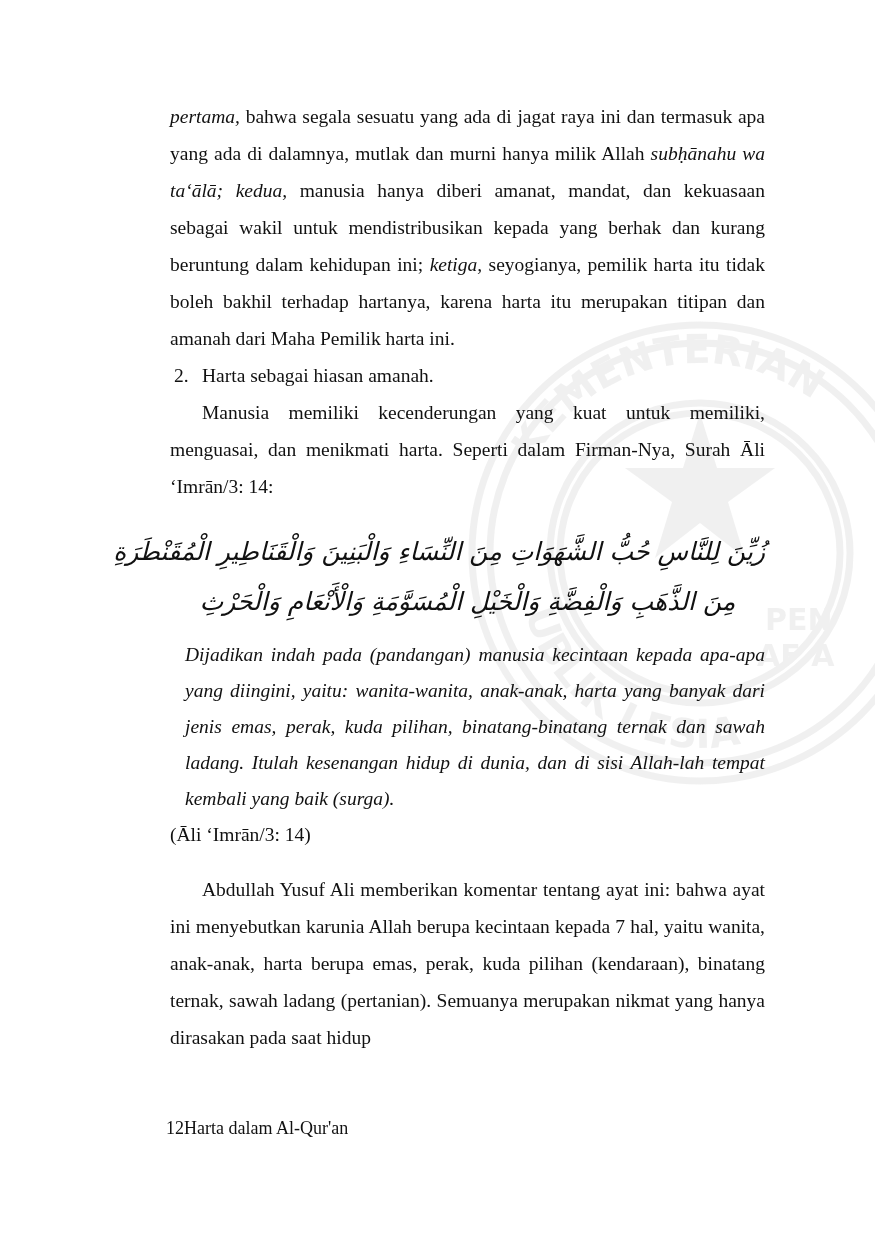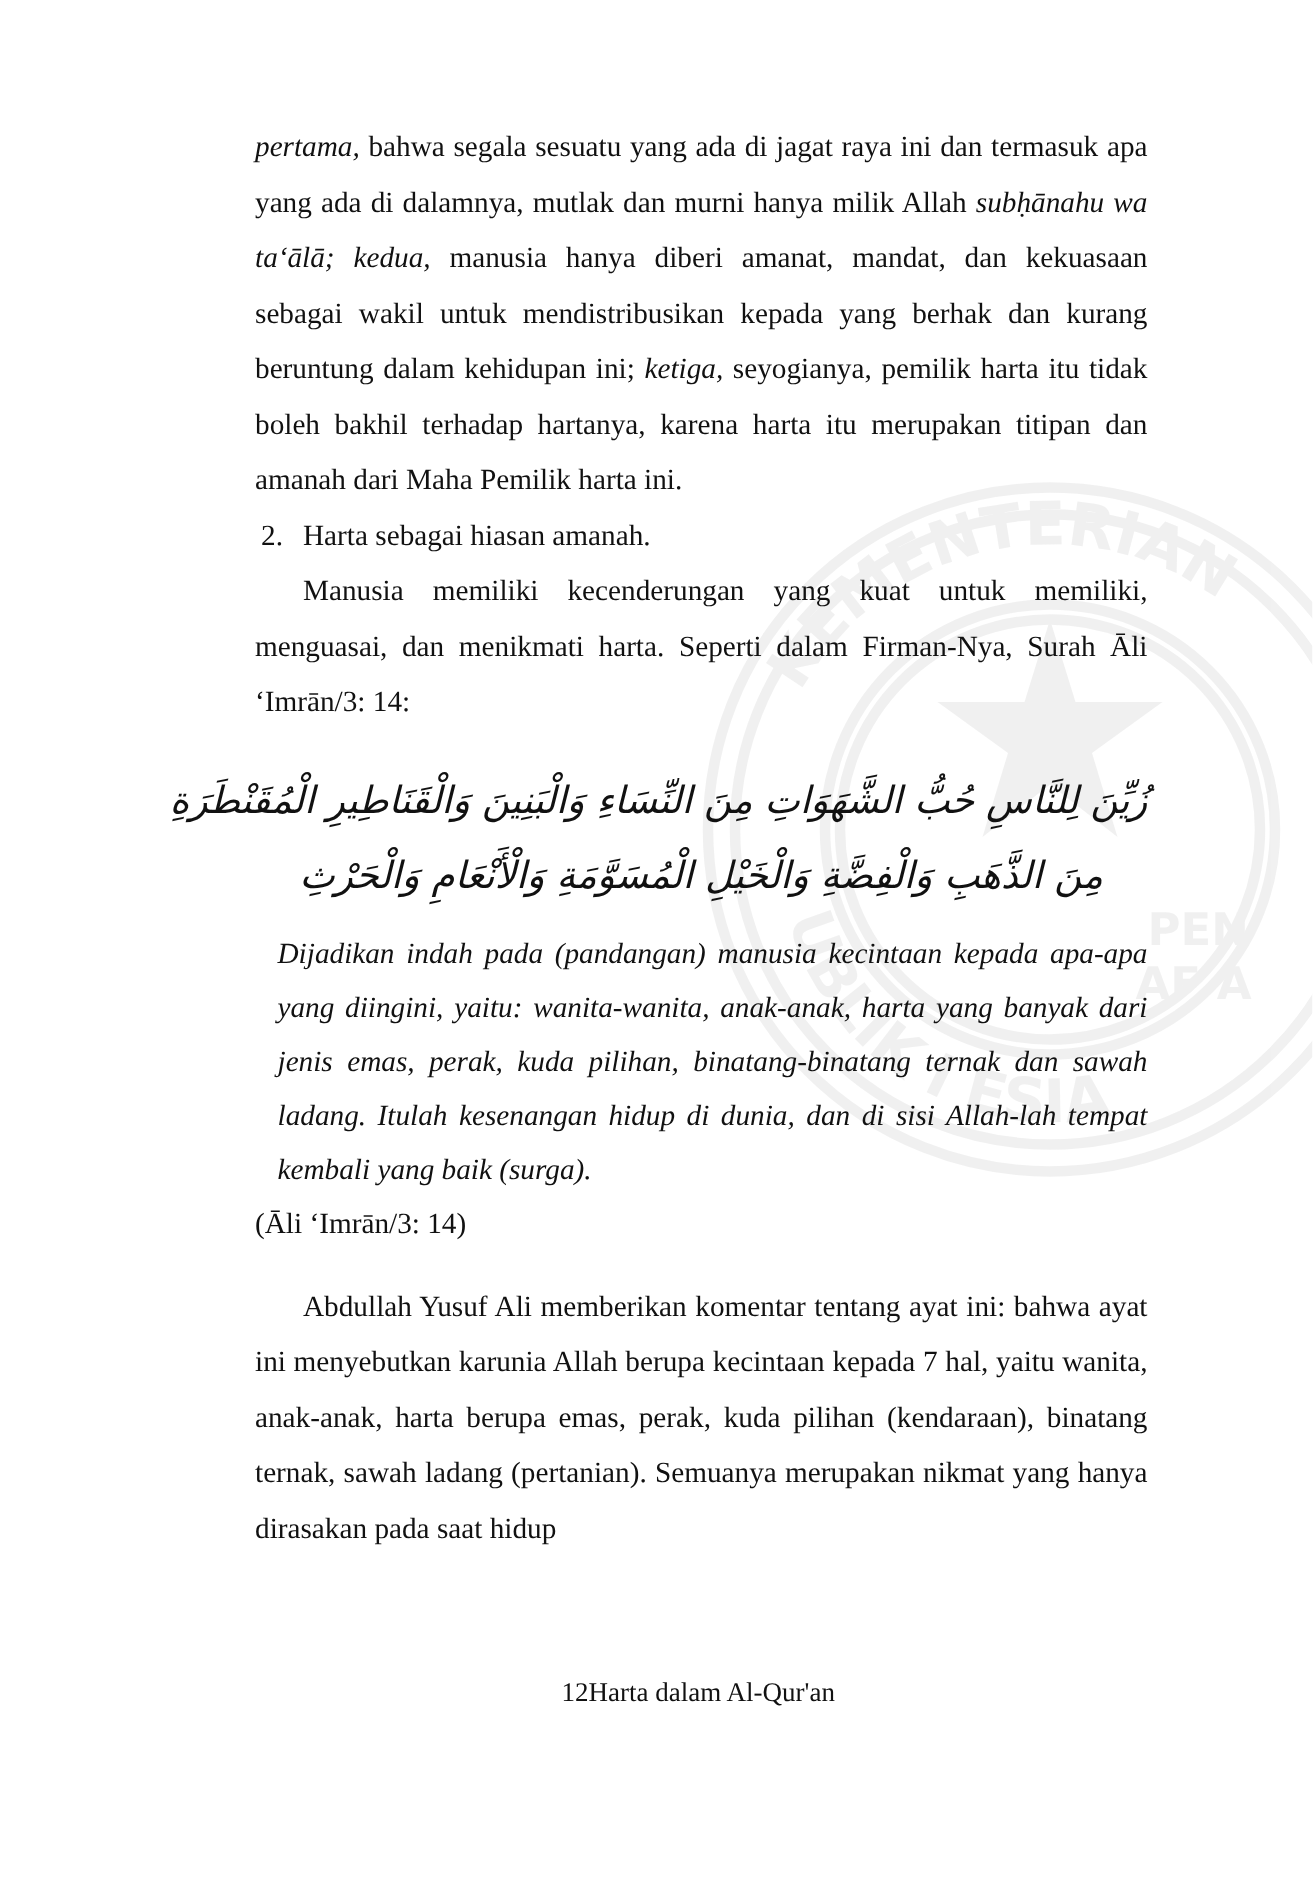--- a/index.html
+++ b/index.html
@@ -26,21 +26,21 @@
     height: 470px;
     opacity: 0.30;
     pointer-events: none;
   }
   .stamp svg { width: 100%; height: 100%; display: block; }
 
   
   .content {
     position: absolute;
     left: 170px;
-    top: 80px;
+    top: 98px;
     width: 595px;
   }
   p {
     margin: 0;
     font-size: 19.5px;
     line-height: 37px;
     text-align: justify;
     text-justify: inter-word;
   }
   .para-indent { text-indent: 32px; }
@@ -95,21 +95,21 @@
   .gap { height: 18px; }
 
   
   .footer {
     position: absolute;
     left: 140px;
     right: 110px;
     top: 1118px;
     display: flex;
     align-items: baseline;
-    justify-content: center;
+    justify-content: flex-start;
     font-size: 18px;
     margin-left: 26px;
   }
   .footer .pageno { font-family: "Liberation Serif", serif; }
   .footer .runhead { }
 </style>
 </head>
 <body>
 
 <div class="page">

